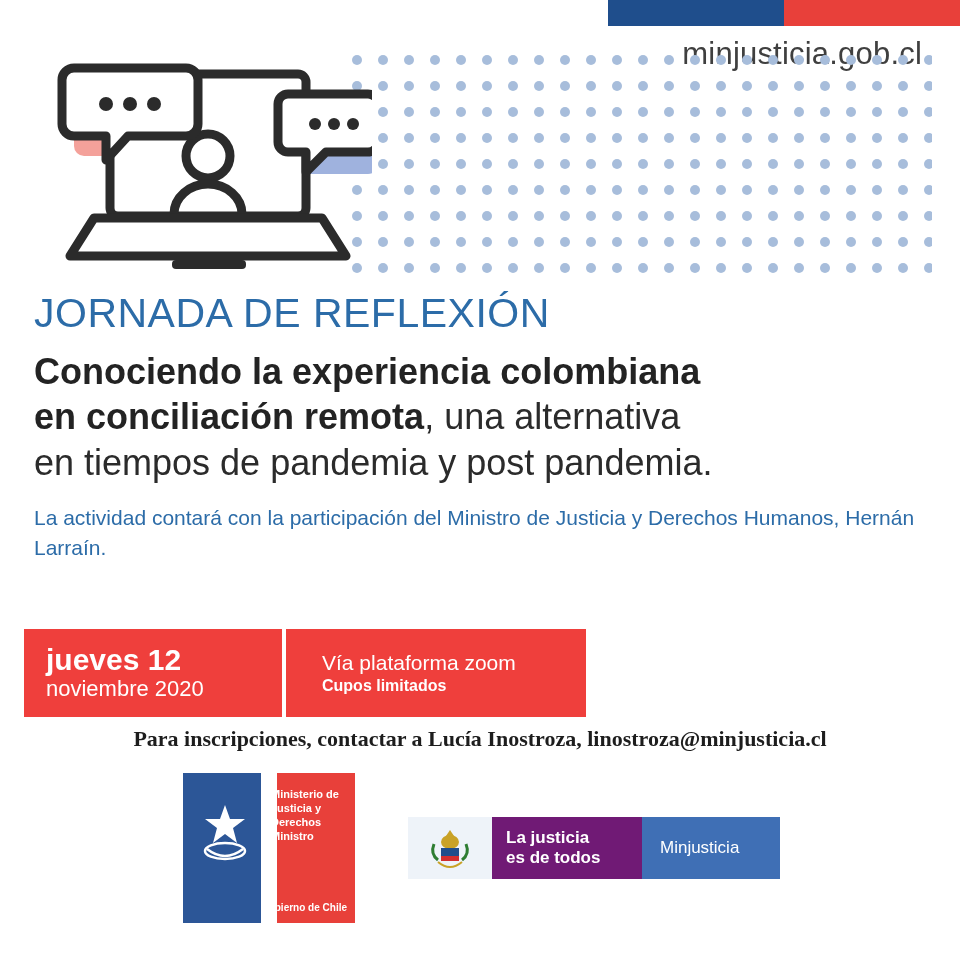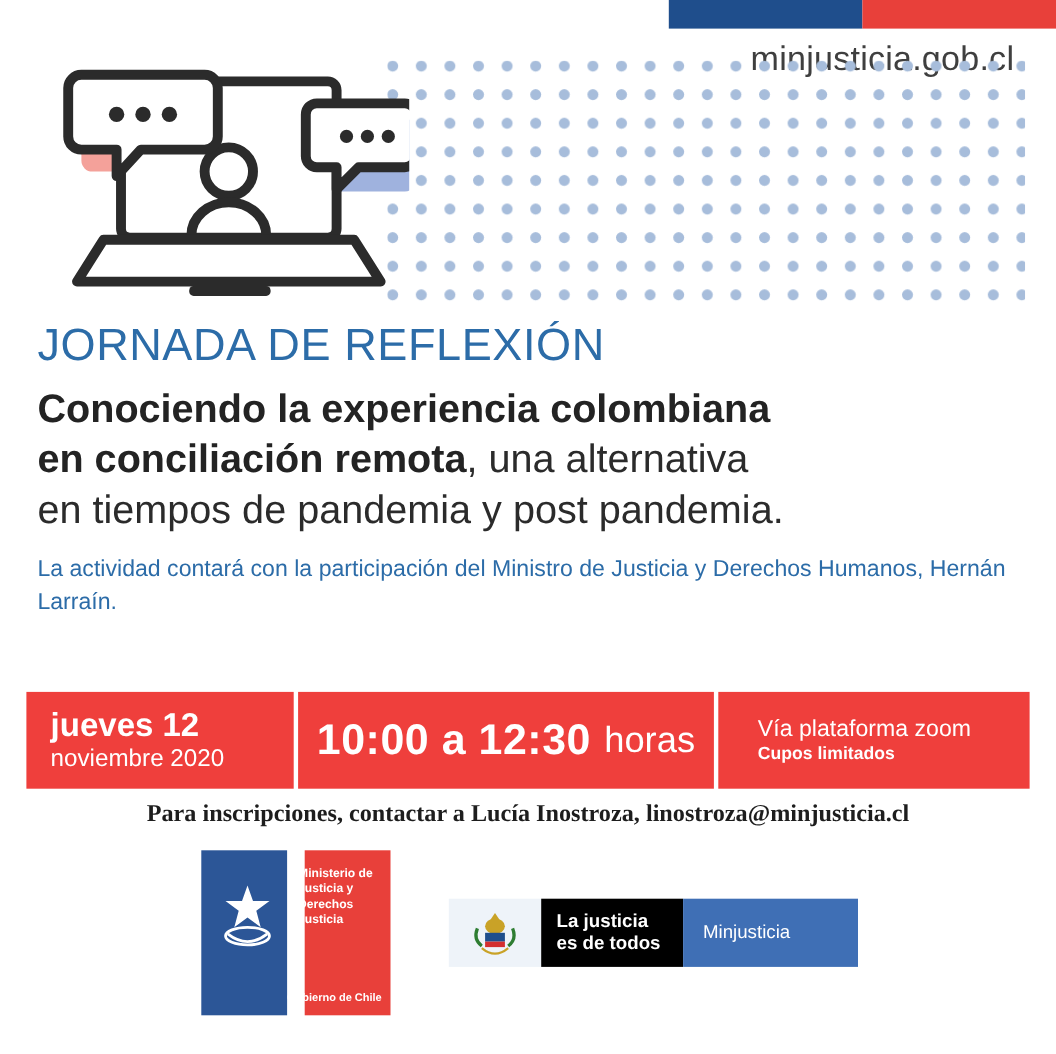--- a/index.html
+++ b/index.html
@@ -222,22 +222,22 @@
     align-items: stretch;
   }
   .col-crest {
     width: 84px;
     background: #eef3f9;
     display: flex;
     align-items: center;
     justify-content: center;
   }
   .col-justice {
-    width: 129px;
-    background: #000000;
+    width: 150px;
+    background: #701a75;
     color: #ffffff;
     display: flex;
     flex-direction: column;
     justify-content: center;
     padding-left: 14px;
     box-sizing: border-box;
     font-size: 17px;
     font-weight: 700;
     line-height: 1.16;
   }
@@ -305,24 +305,20 @@
     <b>en conciliación remota</b><span>, una alternativa</span><br>
     <span>en tiempos de pandemia y post pandemia.</span>
   </div>
   <div class="subline">La actividad contará con la participación del Ministro de Justicia y Derechos Humanos, Hernán Larraín.</div>
 </div>
 
 <div class="band">
   <div class="band-cell cell-date">
     <div class="date-main">jueves 12</div>
     <div class="date-sub">noviembre 2020</div>
-  </div>
-  <div class="band-cell cell-time">
-    <div class="time-main">10:00 a 12:30</div>
-    <div class="time-unit">horas</div>
   </div>
   <div class="band-cell cell-extra">
     <div class="extra-line1">Vía plataforma zoom</div>
     <div class="extra-line2">Cupos limitados</div>
   </div>
 </div>
 
 <div class="contact">Para inscripciones, contactar a Lucía Inostroza, linostroza@minjusticia.cl</div>
 
 <div class="logos">
@@ -333,21 +329,21 @@
         <polygon points="28,6 33,20 48,20 36,29 40,44 28,35 16,44 20,29 8,20 23,20" fill="#ffffff"></polygon>
         <ellipse cx="28" cy="52" rx="20" ry="8" fill="none" stroke="#ffffff" stroke-width="2.5"></ellipse>
         <path d="M10 50 q18 14 36 0" fill="none" stroke="#ffffff" stroke-width="2.5"></path>
       </svg>
     </div>
     <div class="logo-chile-red"></div>
     <div class="logo-chile-text">
       <div>Ministerio de</div>
       <div>Justicia y</div>
       <div>Derechos</div>
-      <div>Justicia</div>
+      <div>Ministro</div>
     </div>
     <div class="logo-chile-foot">Gobierno de Chile</div>
   </div>
 
   <div class="logo-col">
     <div class="col-crest">
       <svg width="52" height="52" viewBox="0 0 52 52" xmlns="http://www.w3.org/2000/svg">
         <ellipse cx="26" cy="20" rx="9" ry="7" fill="#c9a227"></ellipse>
         <path d="M26 8 l4 6 h-8 z" fill="#c9a227"></path>
         <rect x="17" y="26" width="18" height="8" fill="#1f4e8c"></rect>

